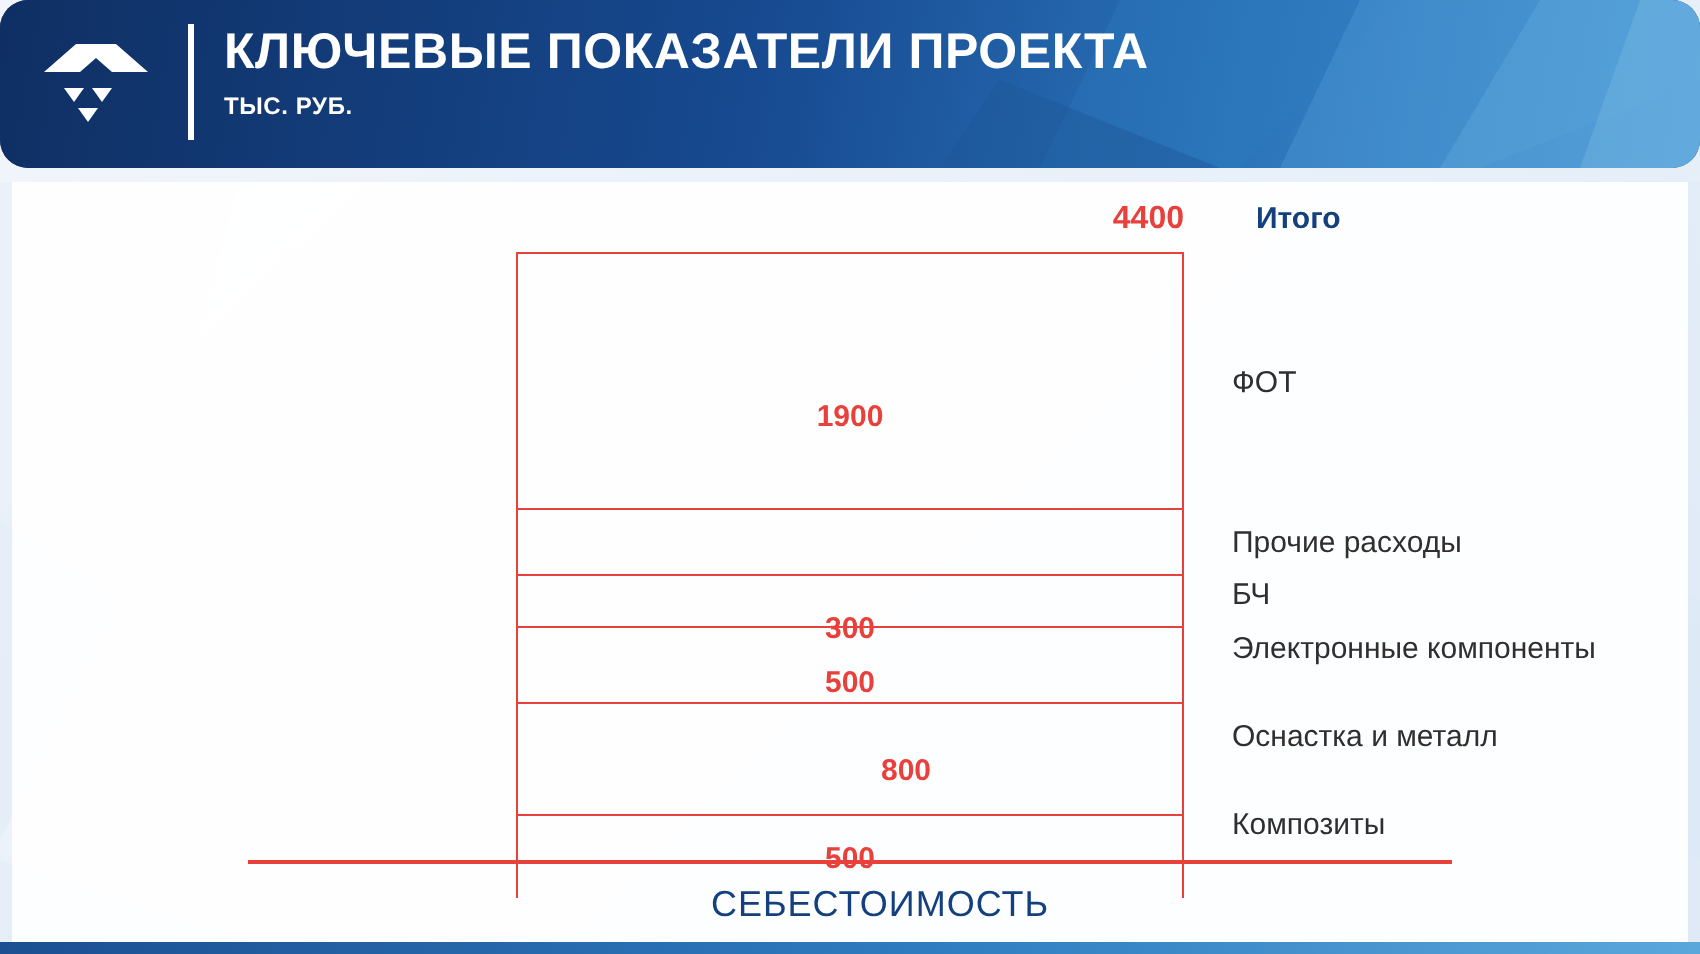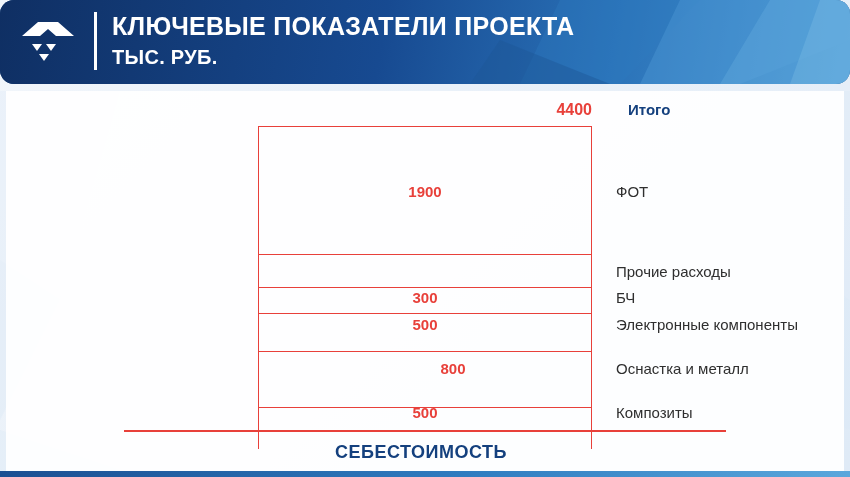--- a/index.html
+++ b/index.html
@@ -68,21 +68,21 @@
     font-size: 25px;
     font-weight: bold;
     letter-spacing: 0.3px;
     white-space: nowrap;
   }
   .header-subtitle {
     position: absolute;
     left: 112px;
     top: 46px;
     color: #ffffff;
-    font-size: 20px;
+    font-size: 12px;
     font-weight: bold;
     letter-spacing: 0.3px;
     white-space: nowrap;
   }
   .white-panel {
     position: absolute;
     left: 6px;
     top: 91px;
     width: 838px;
     height: 380px;
@@ -107,20 +107,21 @@
     background: transparent;
   }
   .seg-value {
     position: absolute;
     width: 334px;
     left: 258px;
     text-align: center;
     color: #e8403a;
     font-size: 15px;
     font-weight: bold;
+    margin-top: 17px;
   }
   .seg-label {
     position: absolute;
     left: 604px;
     color: #2f2f2f;
     font-size: 15px;
     white-space: nowrap;
     margin-left: 12px;
   }
   .total-value {
@@ -141,26 +142,26 @@
   }
   .baseline {
     position: absolute;
     left: 124px;
     width: 602px;
     height: 2px;
     background: #e8403a;
   }
   .axis-caption {
     position: absolute;
-    left: 120px;
+    left: 139px;
     width: 602px;
     text-align: center;
     color: #14407e;
     font-size: 18px;
-    font-weight: bold;
+    font-weight: normal;
     letter-spacing: 0.5px;
   }
   .bottom-strip {
     position: absolute;
     left: 0;
     bottom: 0;
     width: 850px;
     height: 6px;
     background: linear-gradient(90deg, #1b4f92 0%, #2f7cc0 55%, #5aa7dc 100%);
   }

